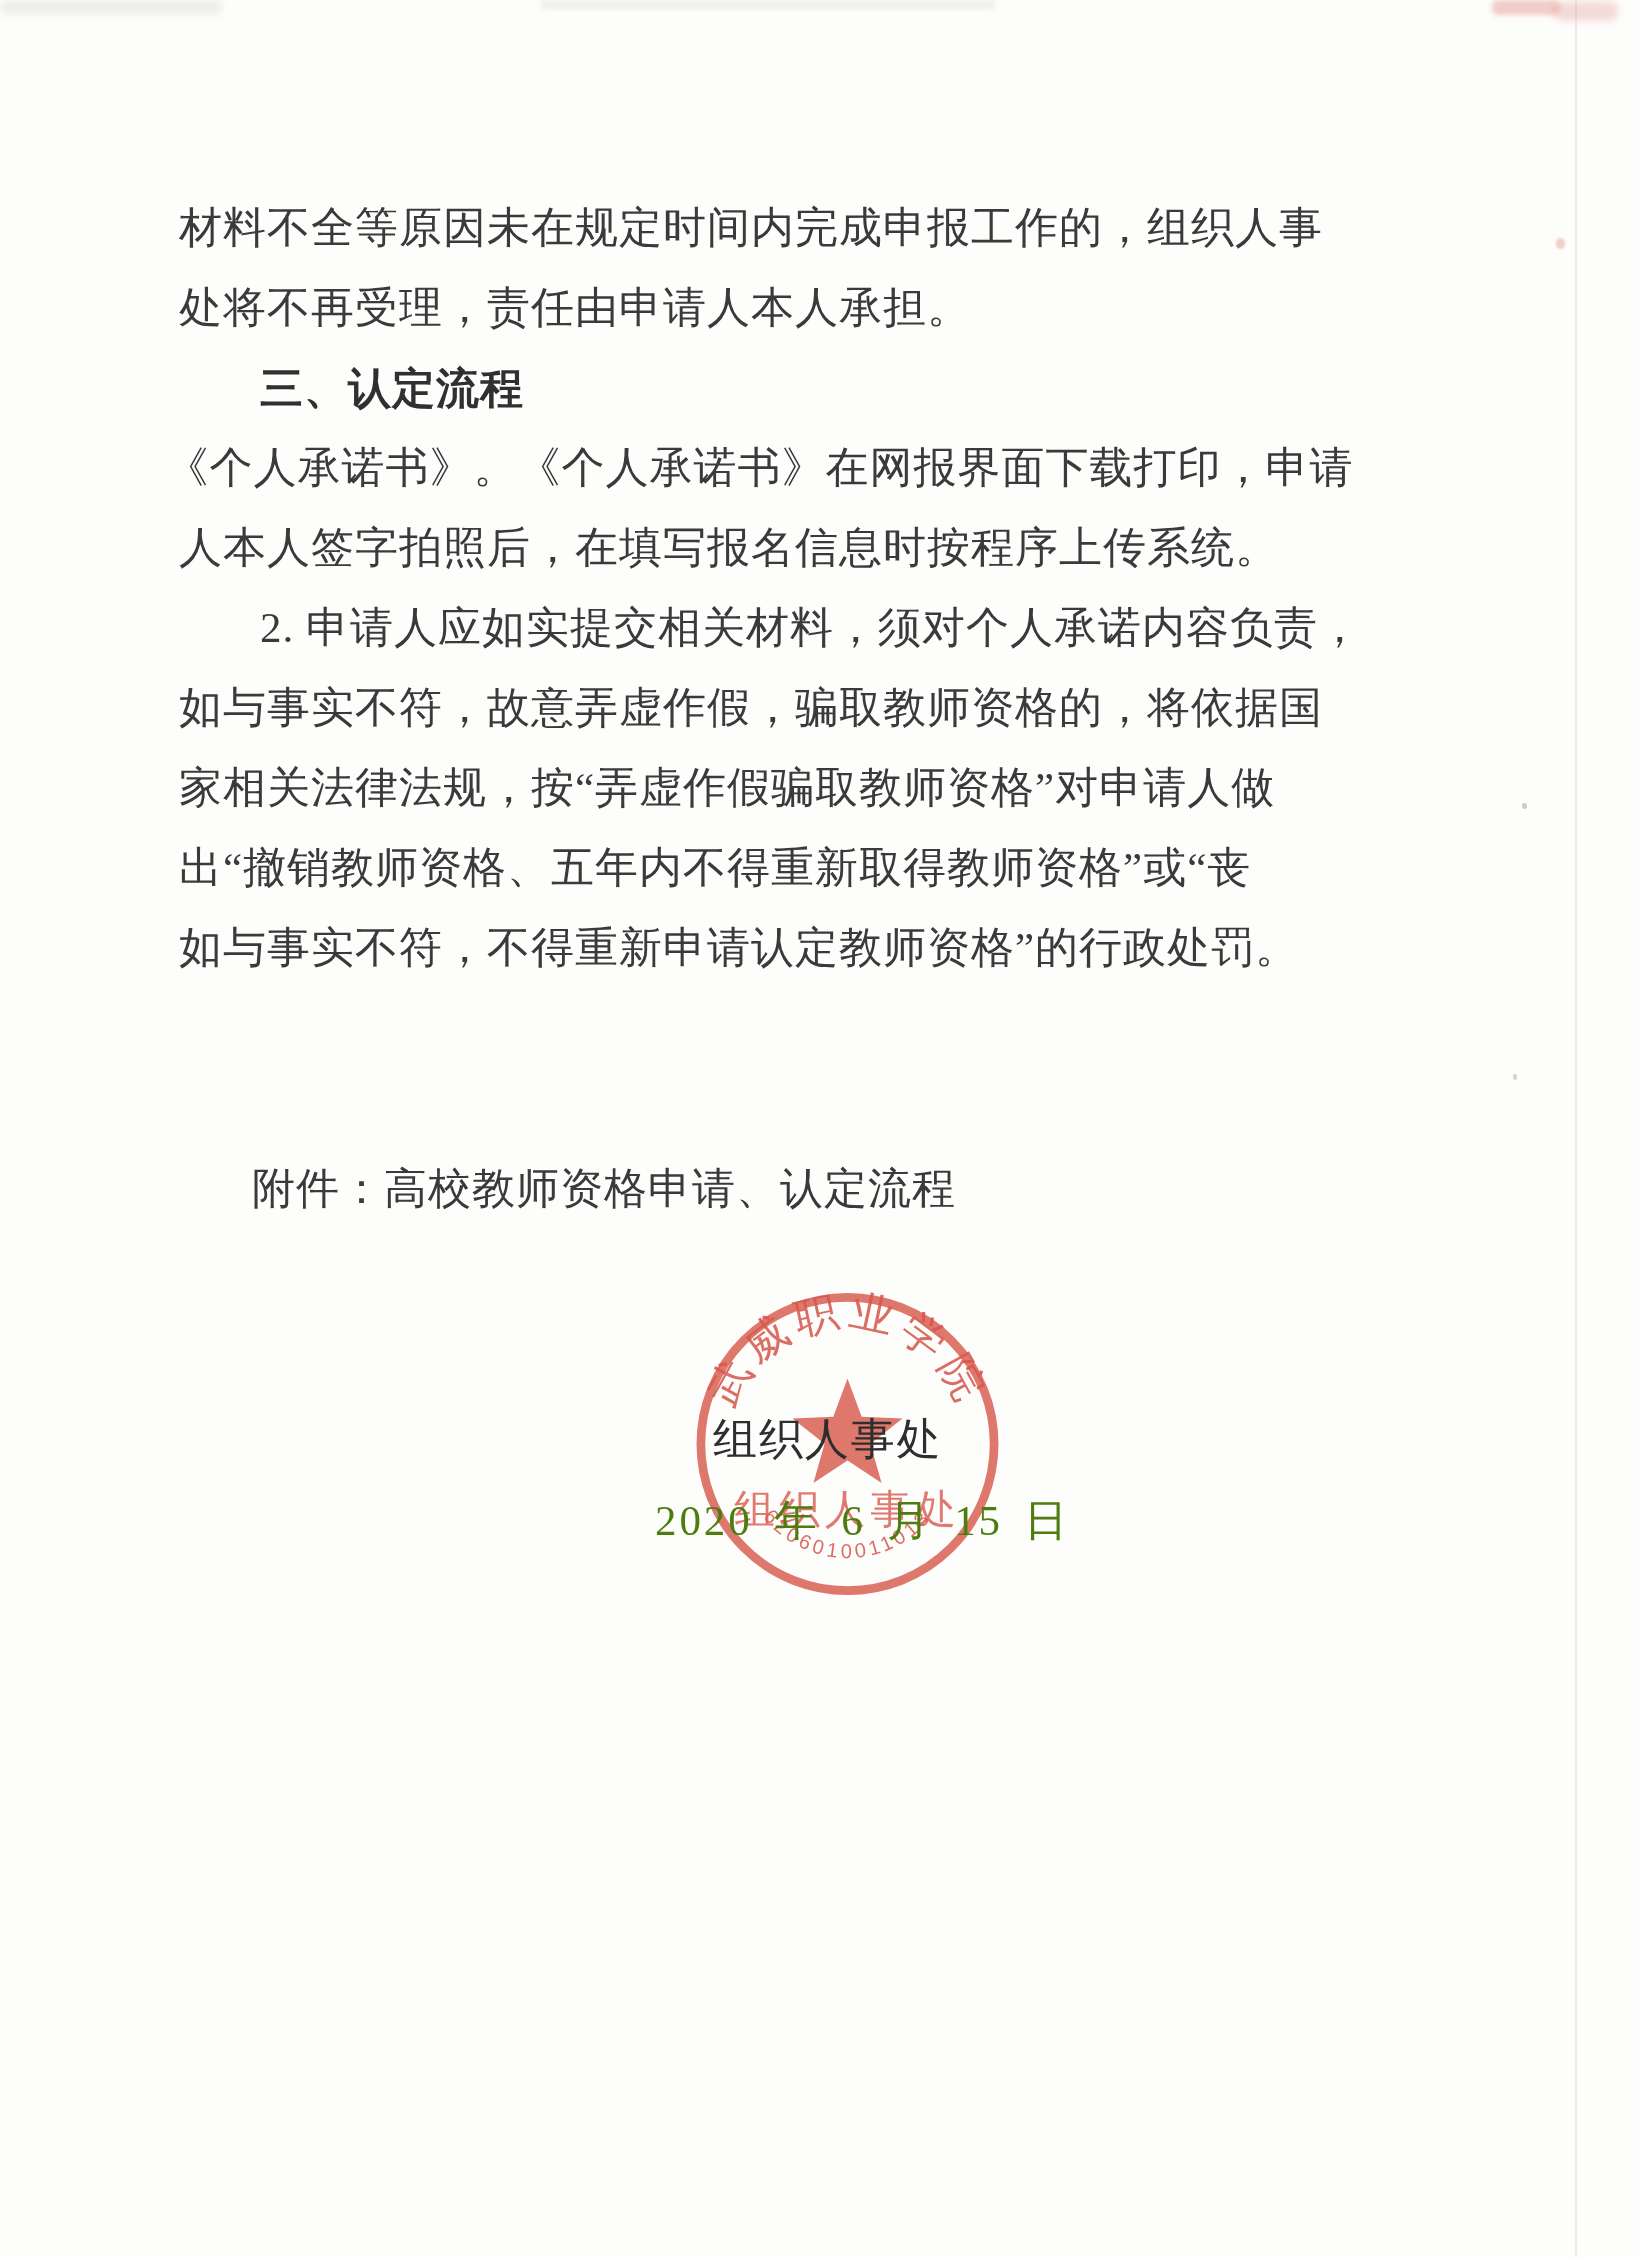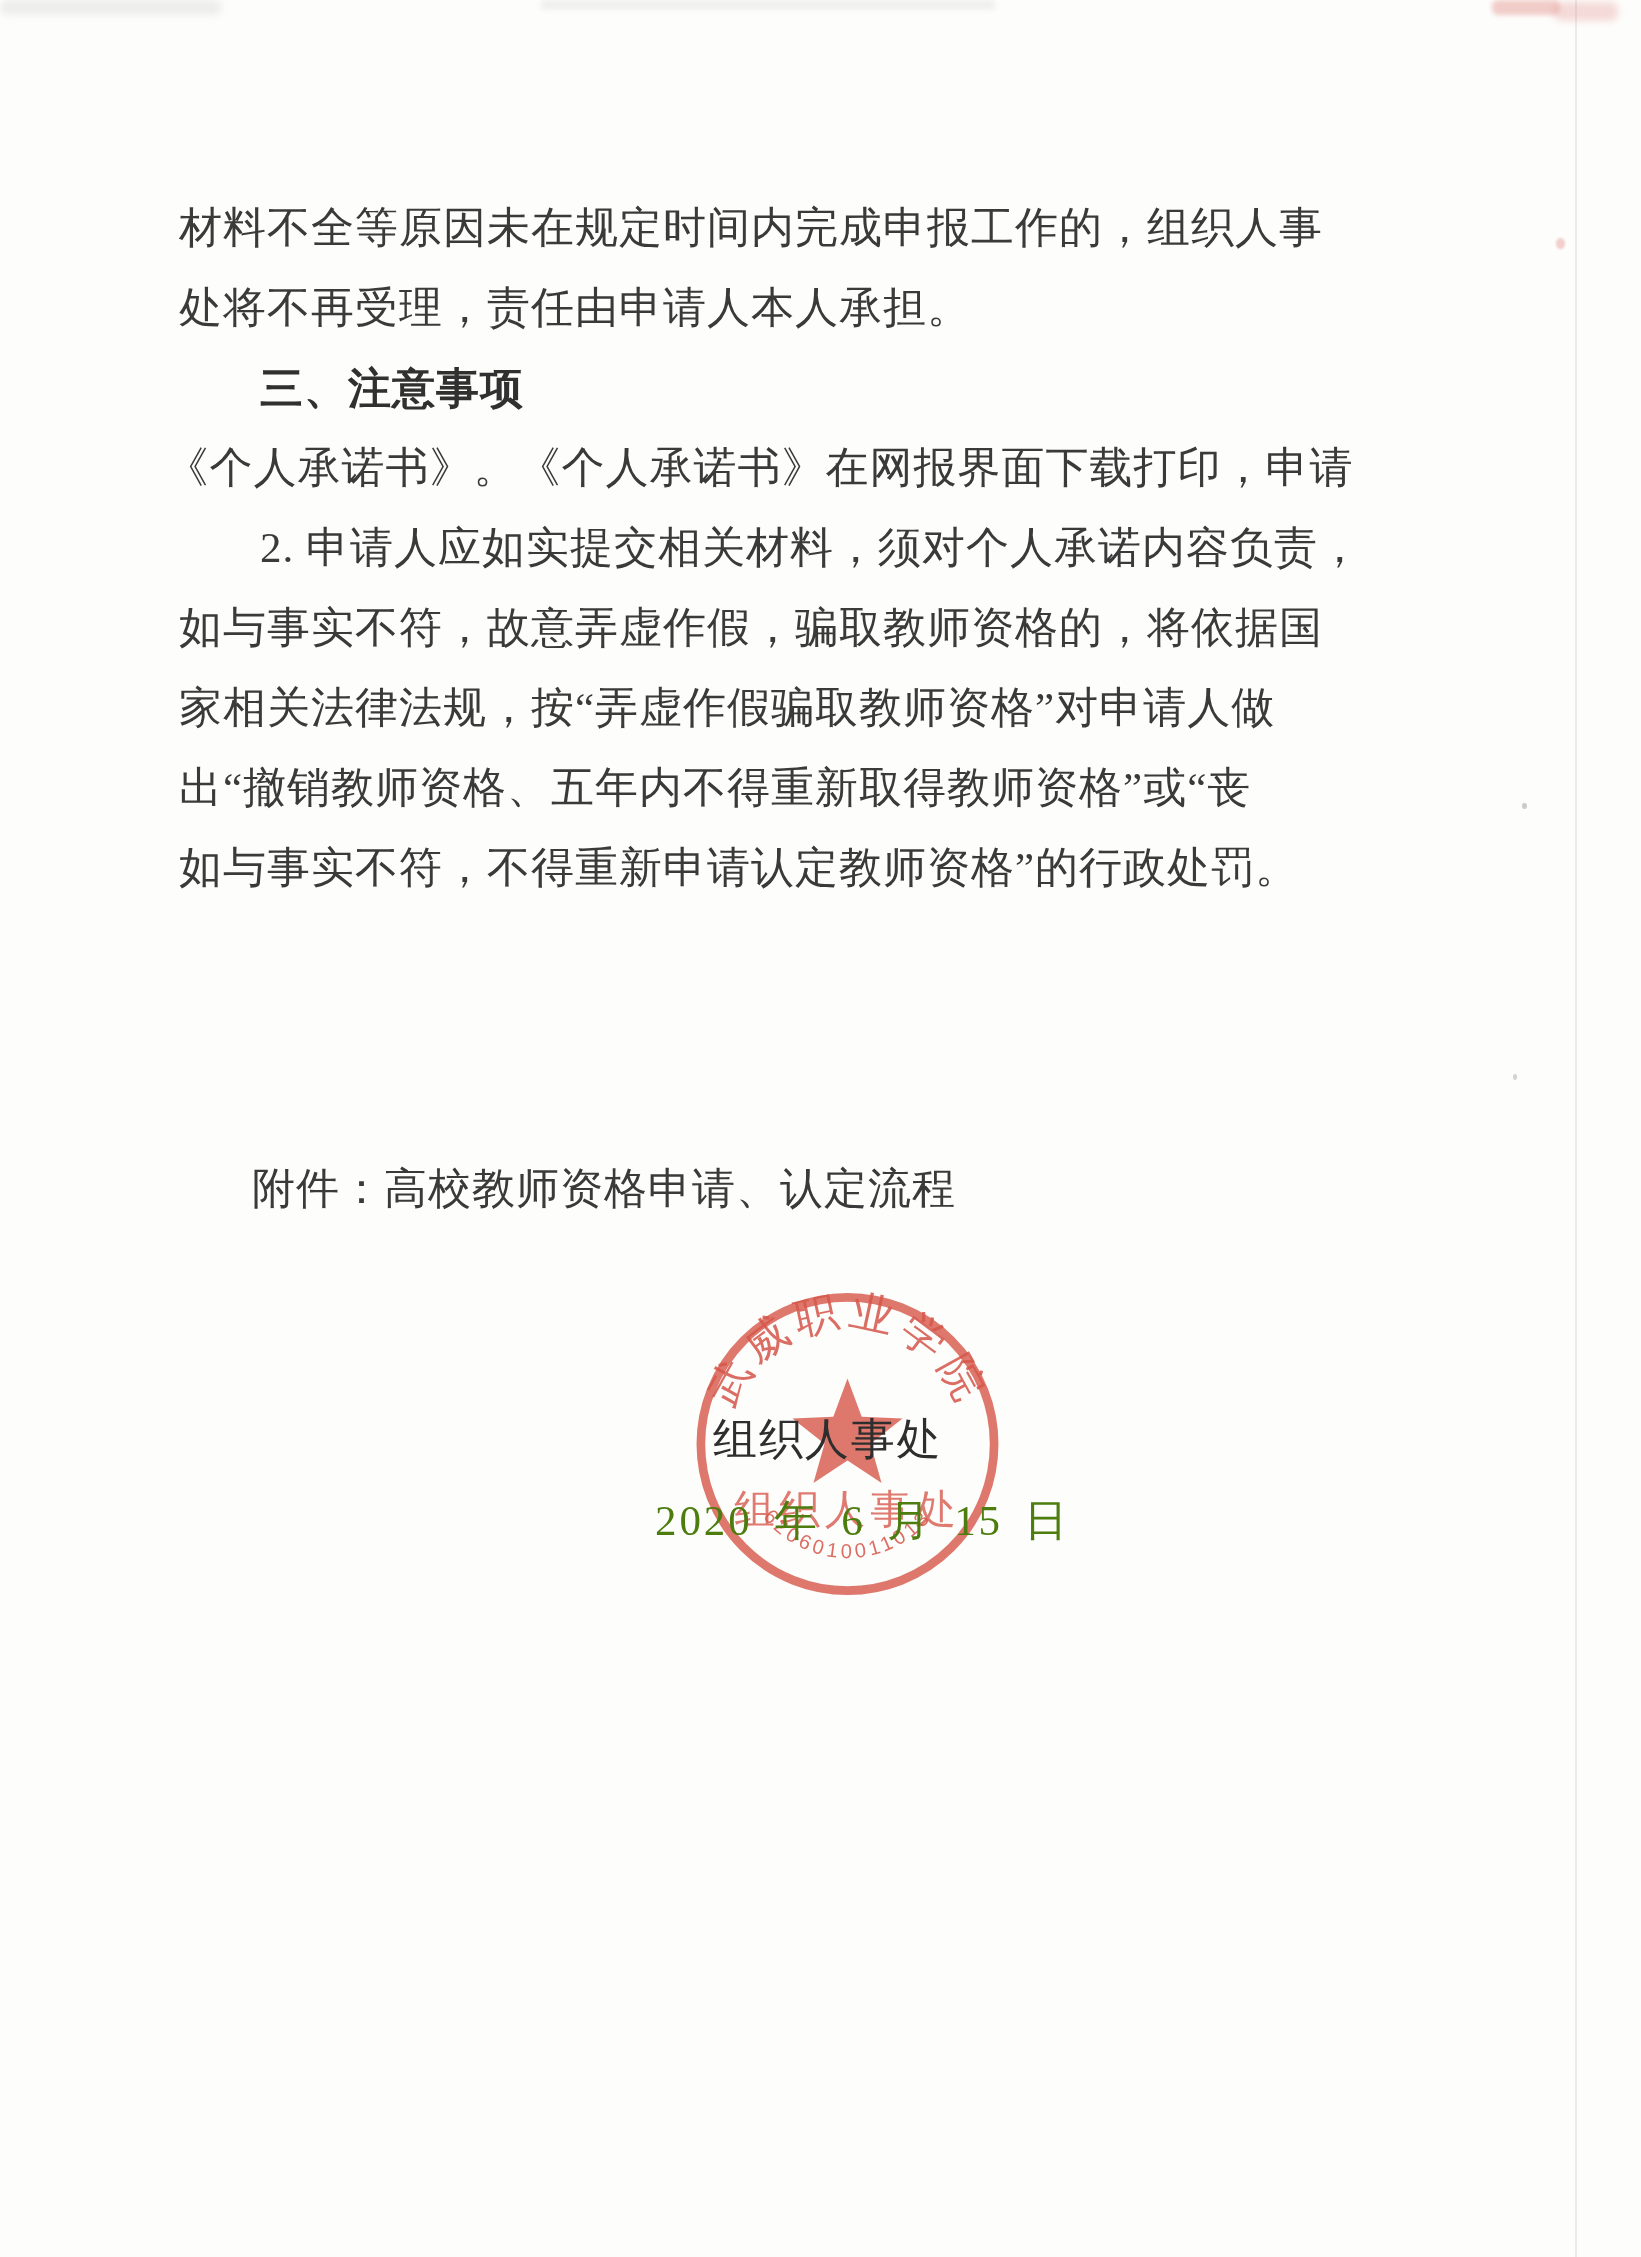--- a/index.html
+++ b/index.html
@@ -72,22 +72,23 @@
   .speck-2{left:1513px;top:1074px;width:3.9px;height:5.8px;background:rgba(90,90,90,.25);border-radius:50%;}
 </style>
 </head>
 <body>
 
 <div class="page">
 
   <div class="textblock">
     <div class="ln">材料不全等原因未在规定时间内完成申报工作的，组织人事</div>
     <div class="ln">处将不再受理，责任由申请人本人承担。</div>
-    <div class="ln indent heading">三、注意事项</div>
+    <div class="ln indent heading">三、认定流程</div>
     <div class="ln hang">《个人承诺书》。《个人承诺书》在网报界面下载打印，申请</div>
+    <div class="ln">人本人签字拍照后，在填写报名信息时按程序上传系统。</div>
     <div class="ln indent">2. 申请人应如实提交相关材料，须对个人承诺内容负责，</div>
     <div class="ln">如与事实不符，故意弄虚作假，骗取教师资格的，将依据国</div>
     <div class="ln">家相关法律法规，按“弄虚作假骗取教师资格”对申请人做</div>
     <div class="ln">出“撤销教师资格、五年内不得重新取得教师资格”或“丧</div>
     <div class="ln">如与事实不符，不得重新申请认定教师资格”的行政处罚。</div>
   </div>
 
   <div class="attachment">附件：高校教师资格申请、认定流程</div>
 
   <svg class="stamp" viewBox="0 0 332 340" xmlns="http://www.w3.org/2000/svg">

